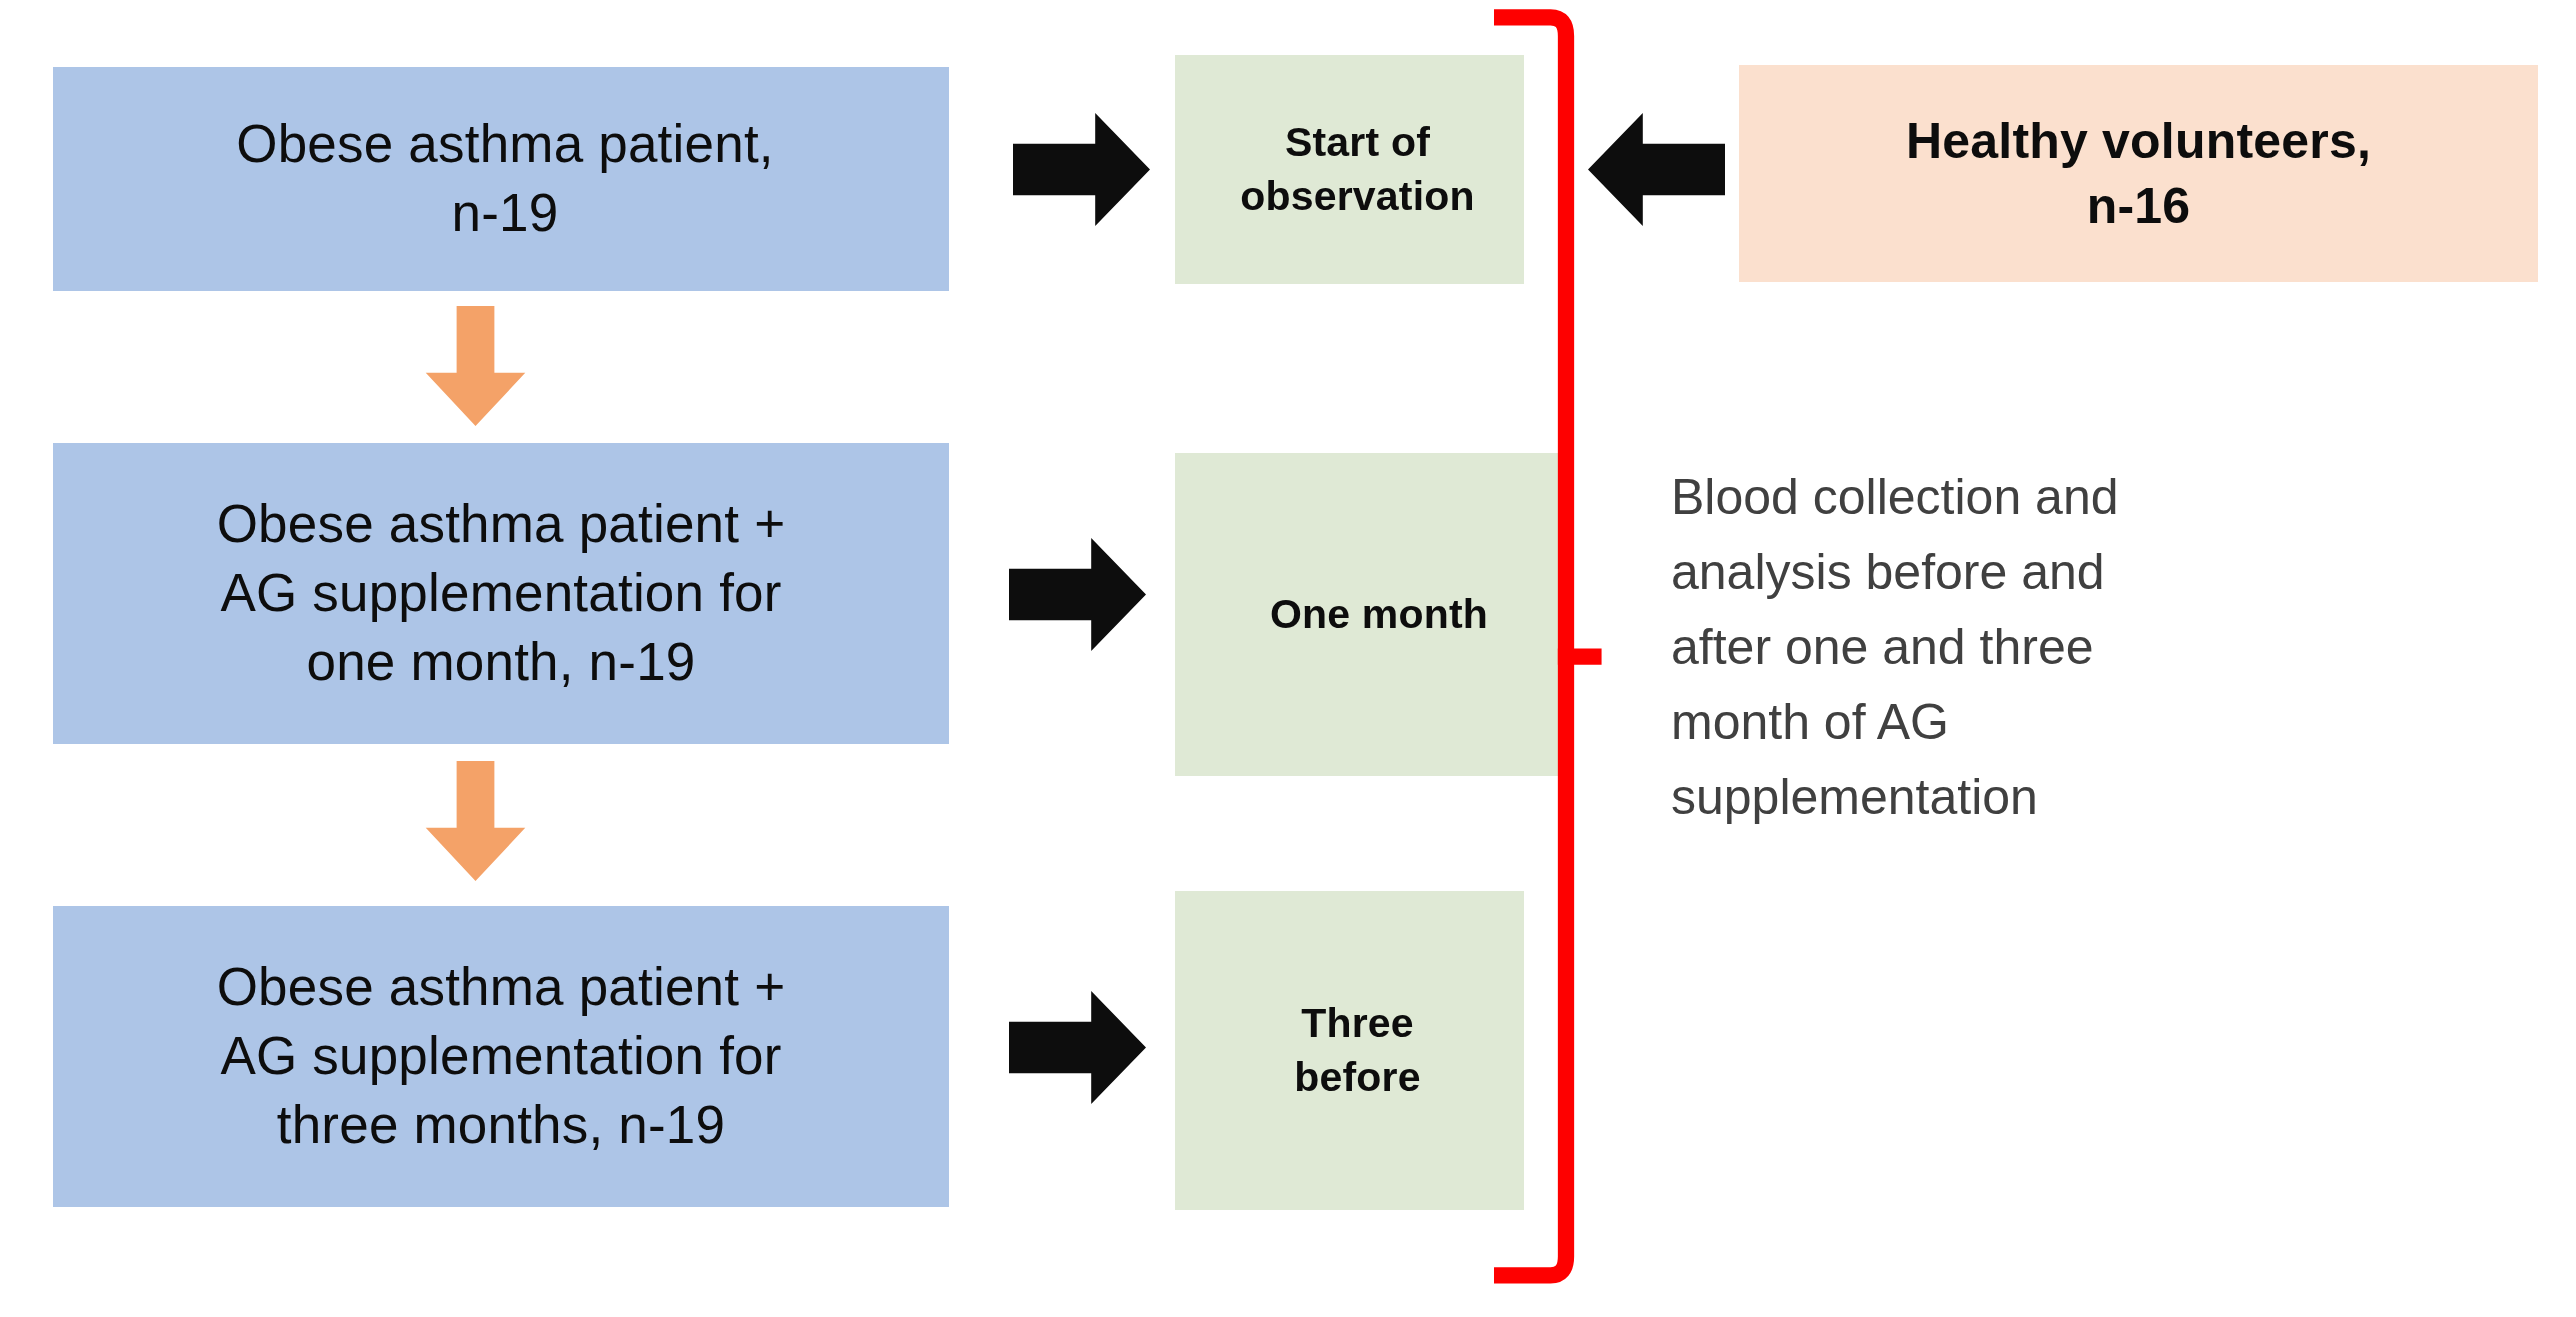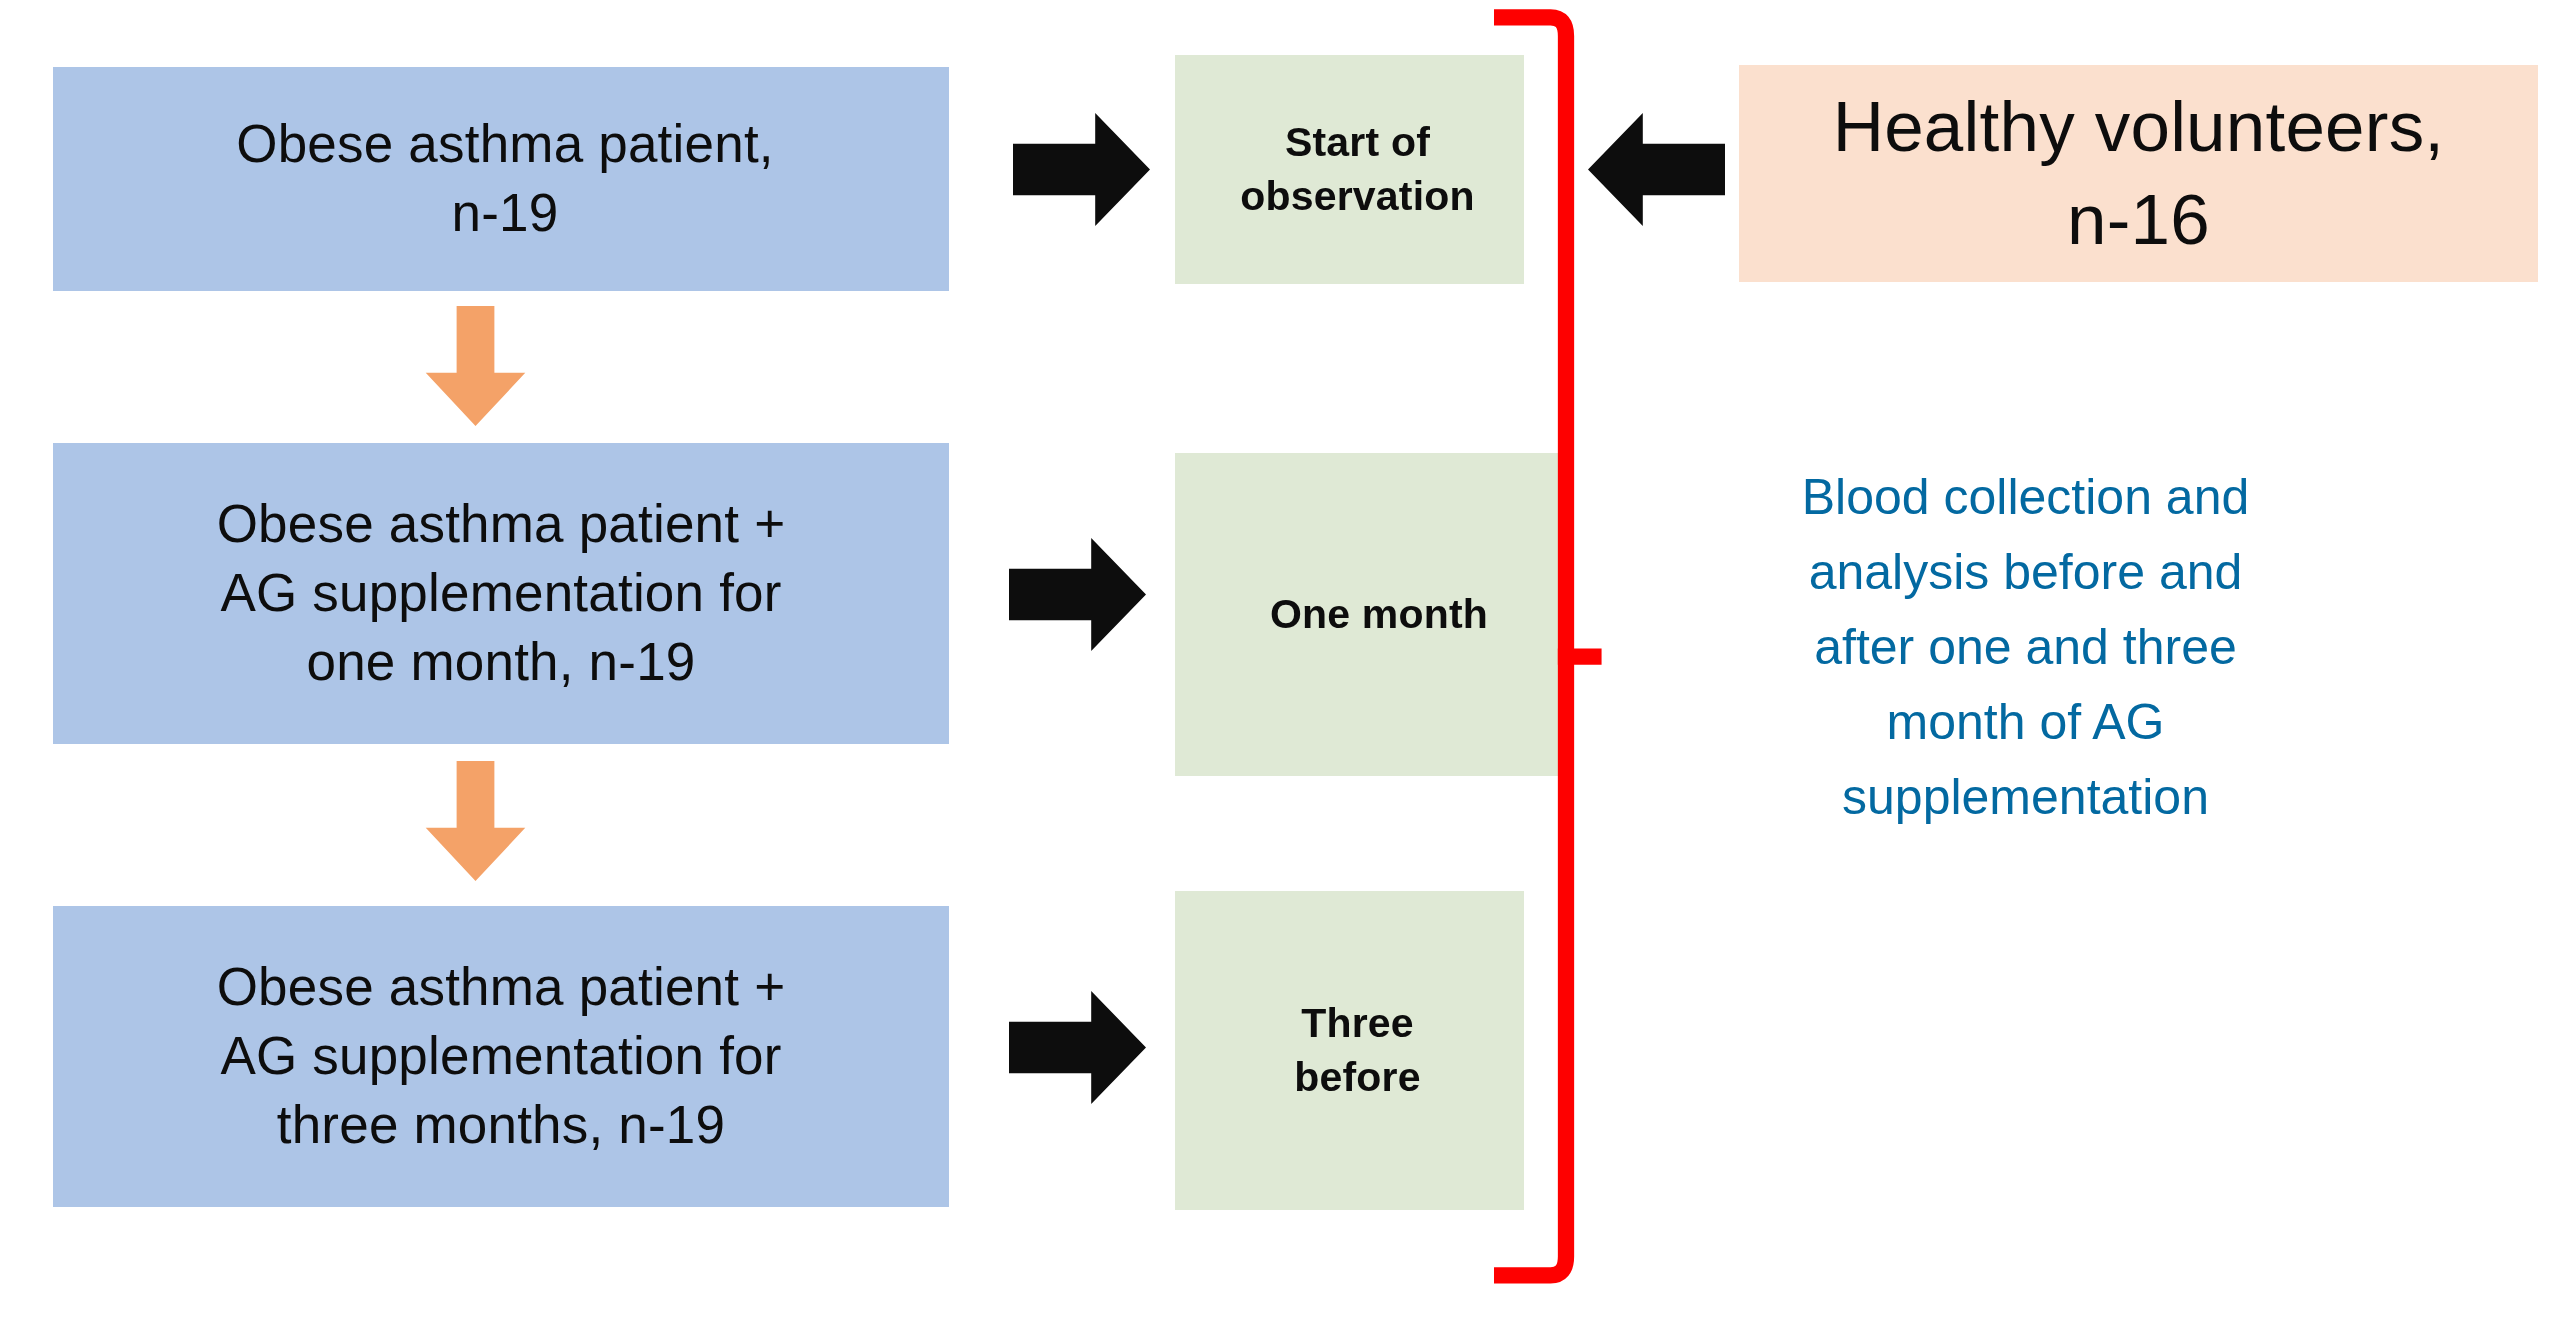--- a/index.html
+++ b/index.html
@@ -14,25 +14,25 @@
   
   .blue{background:#adc5e7;}
   .blue .txt{font-size:53px;line-height:1.30;font-weight:400;letter-spacing:0.2px;}
 
   
   .green{background:#dfe9d5;padding-left:16px;}
   .green .txt{font-size:41px;line-height:1.30;font-weight:700;letter-spacing:0.2px;}
 
   
   .peach{background:#fbe0ce;}
-  .peach .txt{font-size:71px;line-height:1.30;font-weight:400;letter-spacing:0.2px;}
+  .peach .txt{font-size:50px;line-height:1.30;font-weight:700;letter-spacing:0.2px;}
 
   
-  .note{position:absolute;text-align:center;font-size:50px;line-height:1.50;
-        white-space:pre-line;color:#0369a1;}
+  .note{position:absolute;text-align:left;font-size:50px;line-height:1.50;
+        white-space:pre-line;color:#404040;}
 
   
   .arrow{position:absolute;}
   .arrow svg{display:block;width:100%;height:100%;}
 
   
   .bracket{position:absolute;}
   .bracket svg{display:block;width:100%;height:100%;}
 </style>
 </head>

